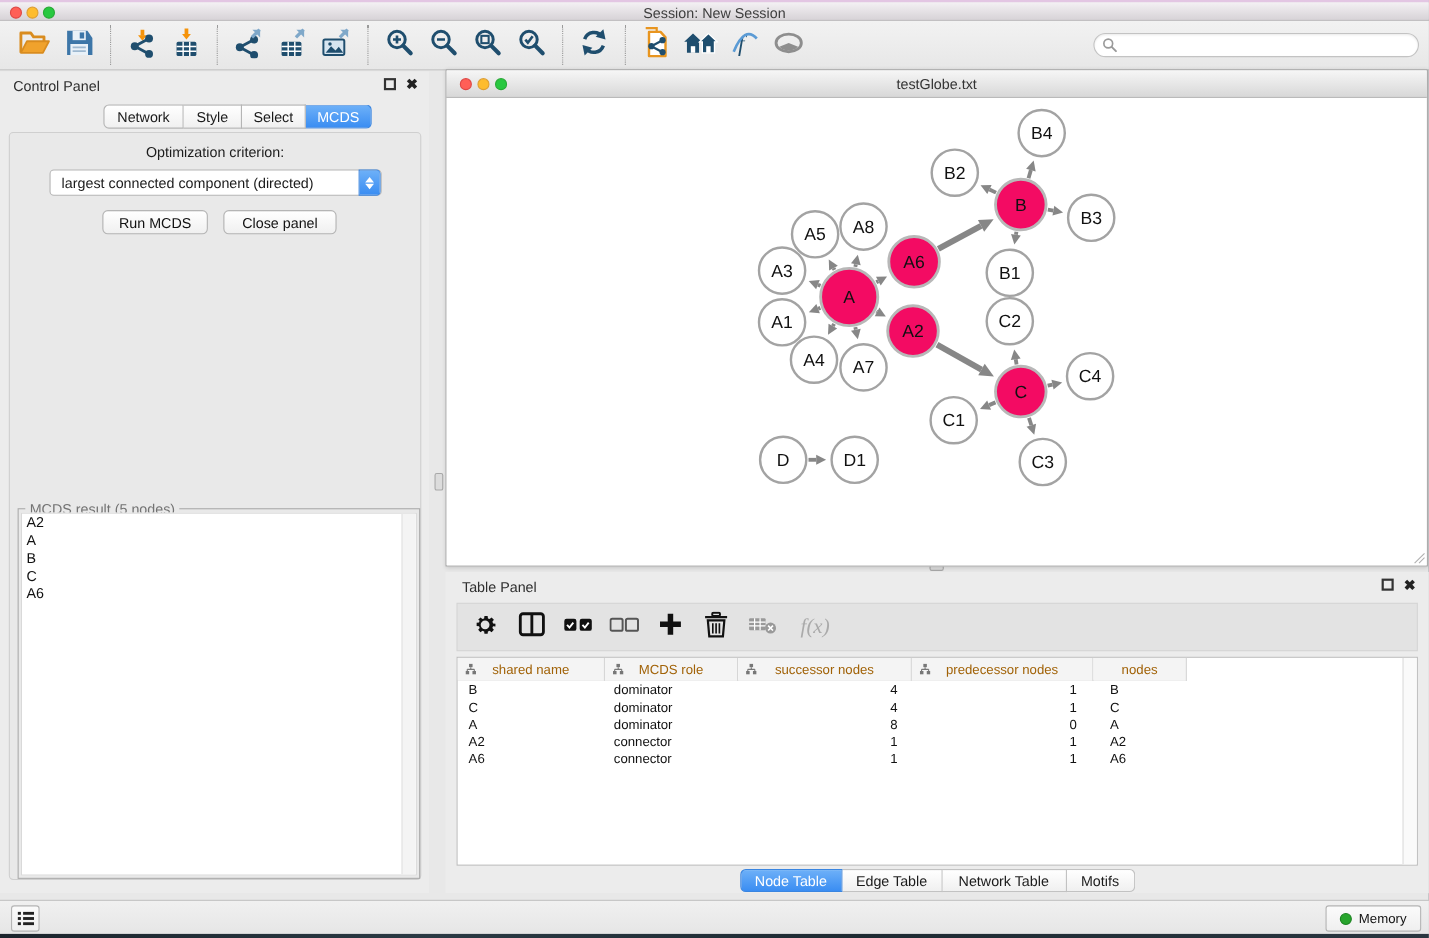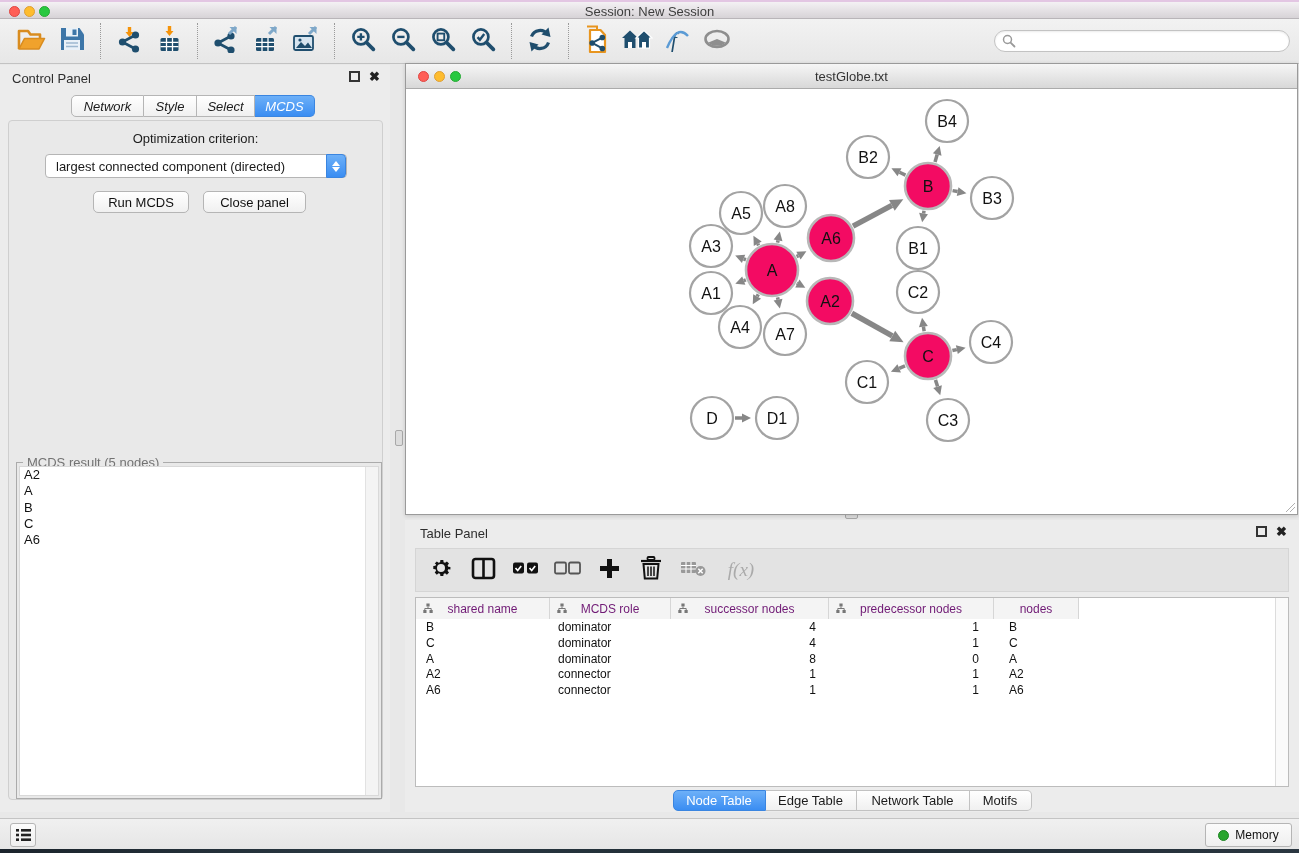--- a/index.html
+++ b/index.html
@@ -32,21 +32,21 @@
   .search-glass { position:absolute; left:8px; top:4px; }
 
   
   .control-panel { position:absolute; left:0; top:65px; width:390px; height:747px; background:#ececec; }
   .panel-header { position:absolute; left:0; top:0; width:100%; height:26px; }
   .panel-title { position:absolute; left:12px; top:6px; font-size:13px; color:#2e2e2e; }
   .win-btns { position:absolute; right:10px; top:6px; display:flex; gap:9px; }
   .float-glyph { width:11px; height:11px; border:2px solid #333; display:inline-block; }
   .close-glyph { font-size:13px; font-weight:bold; color:#222; line-height:11px; }
 
-  .ctl-tabs { position:absolute; left:71px; top:30px; height:22px; display:flex;font-style:italic; }
+  .ctl-tabs { position:absolute; left:94px; top:30px; height:22px; display:flex; }
   .seg { height:22px; border:1px solid #b5b5b5; border-left:none; background:linear-gradient(#ffffff,#f0f0f0);
     font-size:13px; color:#1a1a1a; display:flex; align-items:center; justify-content:center; cursor:default; }
   .seg:first-child { border-left:1px solid #b5b5b5; border-radius:5px 0 0 5px; }
   .seg:last-child { border-radius:0 5px 5px 0; }
   .seg.sel { background:linear-gradient(#6db0f8,#3a8df2); color:#fff; border-color:#3a85e0; }
 
   .ctl-body { position:absolute; left:8px; top:55px; width:375px; height:680px;
     background:#e9e9e9; border:1px solid #cfcfcf; border-radius:4px; }
   .opt-label { position:absolute; left:0; width:100%; top:10px; text-align:center; font-size:13px; color:#1c1c1c; }
   .combo { position:absolute; left:36px; top:33px; width:302px; height:24px; background:#fff;
@@ -98,21 +98,21 @@
     background:#e3e3e3; border:1px solid #d5d5d5; display:flex; align-items:center; padding-left:10px; gap:12px; }
   .tp-btn { width:30px; height:30px; display:flex; align-items:center; justify-content:center; }
   .fx-label { font-family:"Liberation Serif",serif; font-style:italic; font-size:19px; color:#aaa; }
 
   .node-table { position:absolute; left:10px; top:77px; width:874px; height:190px;
     background:#fff; border:1px solid #bcbcbc; overflow:hidden; }
   .t-header { position:absolute; left:0; top:0; height:21px; display:flex;
     border-bottom:1px solid #b5b5b5; }
   .th { height:21px; background:#f4f4f4; border-right:1px solid #d6d6d6;
     display:flex; align-items:center; justify-content:center; gap:5px;
-    font-size:12px; color:#701a75; position:relative; }
+    font-size:12px; color:#a16207; position:relative; }
   .th .hicon { position:absolute; left:7px; top:5px; }
   .t-body { position:absolute; left:0; top:22px; width:100%; }
   .t-row { display:flex; height:15.8px; }
   .td { font-size:12px; color:#111; line-height:15.8px; white-space:nowrap; overflow:hidden; }
   .t-scroll { position:absolute; right:0; top:0; width:13px; height:100%;
     background:#fafafa; border-left:1px solid #dcdcdc; }
 
   .bottom-tabs { position:absolute; left:0; right:0; top:270px; display:flex; justify-content:center; }
   .btab { height:21px; border:1px solid #c2c2c2; border-left:none; background:linear-gradient(#ffffff,#f0f0f0);
     font-size:13px; color:#1a1a1a; display:flex; align-items:center; justify-content:center; }

